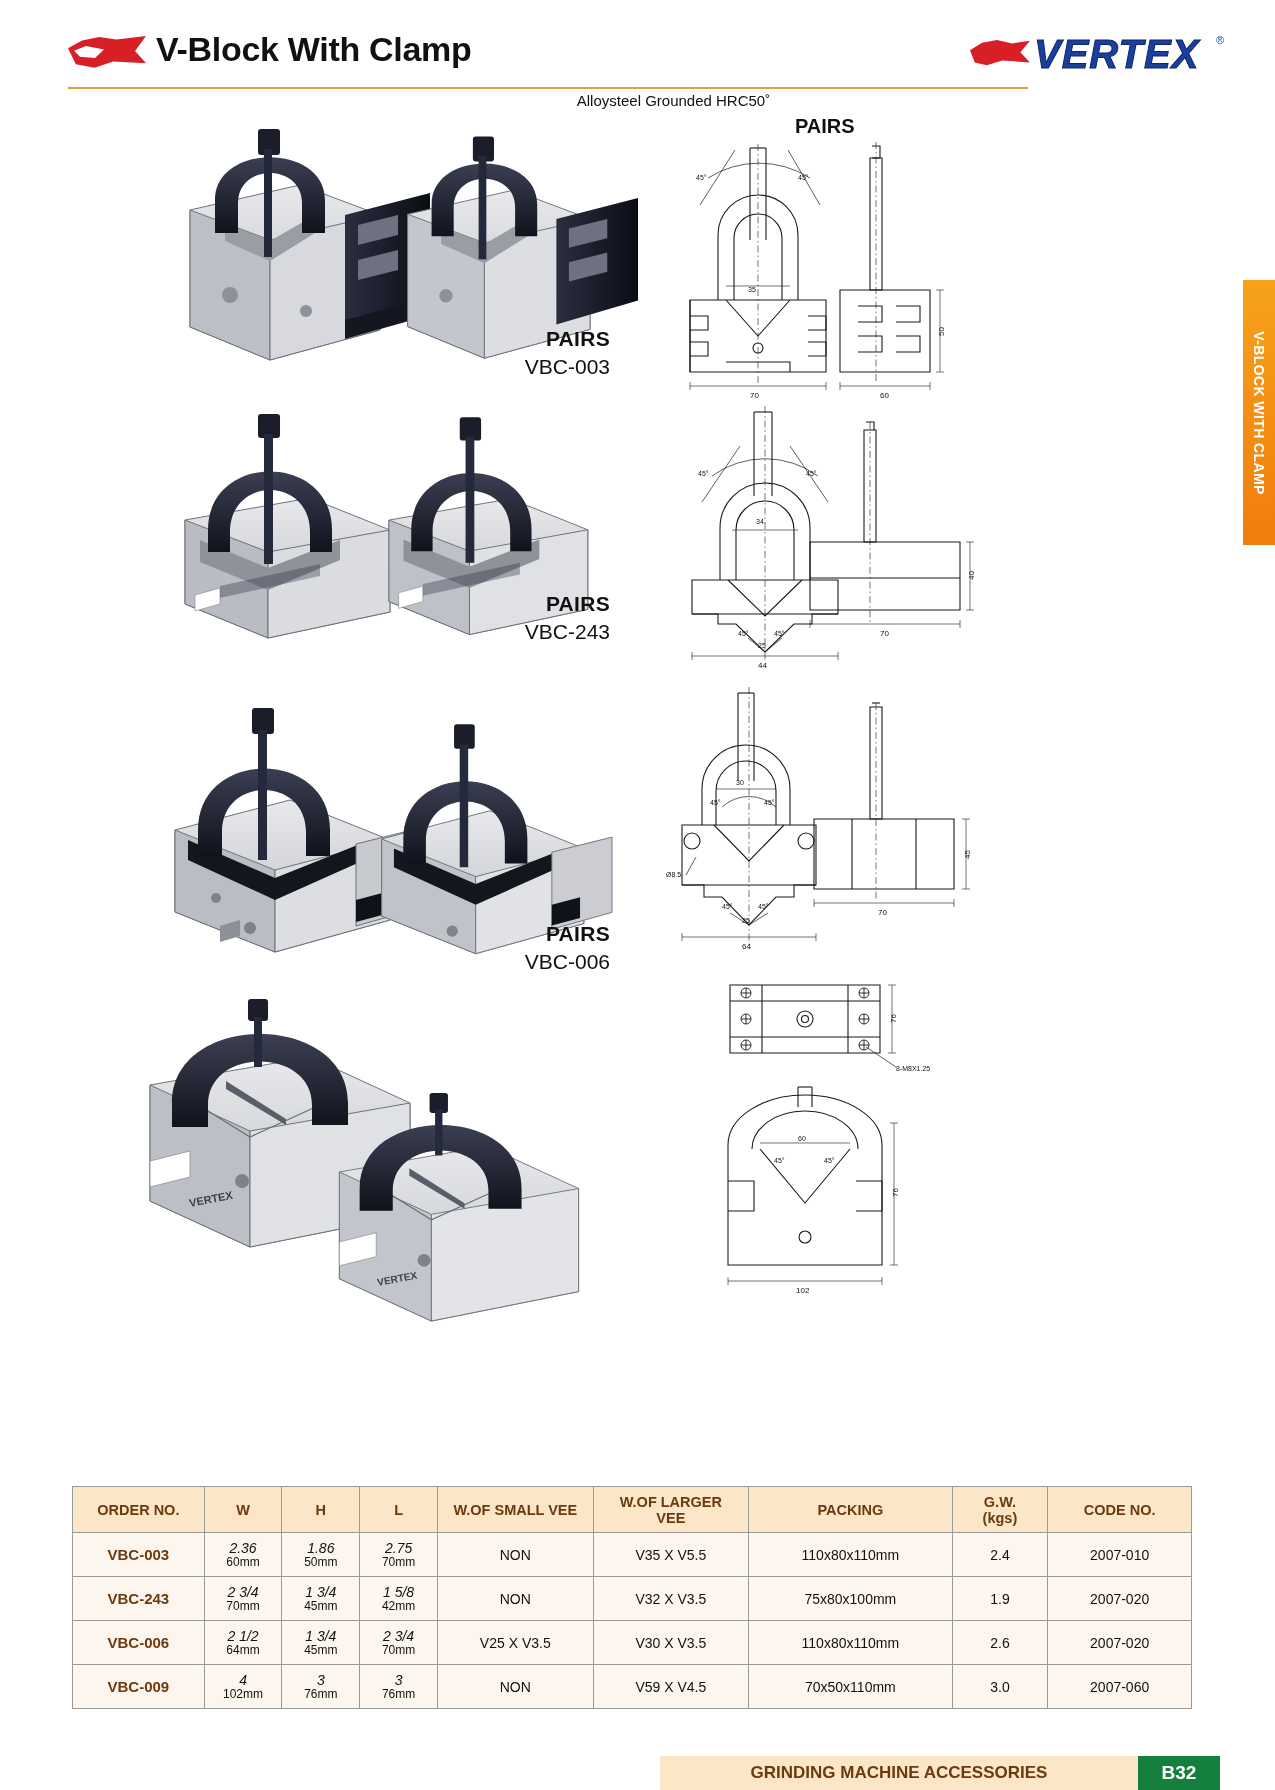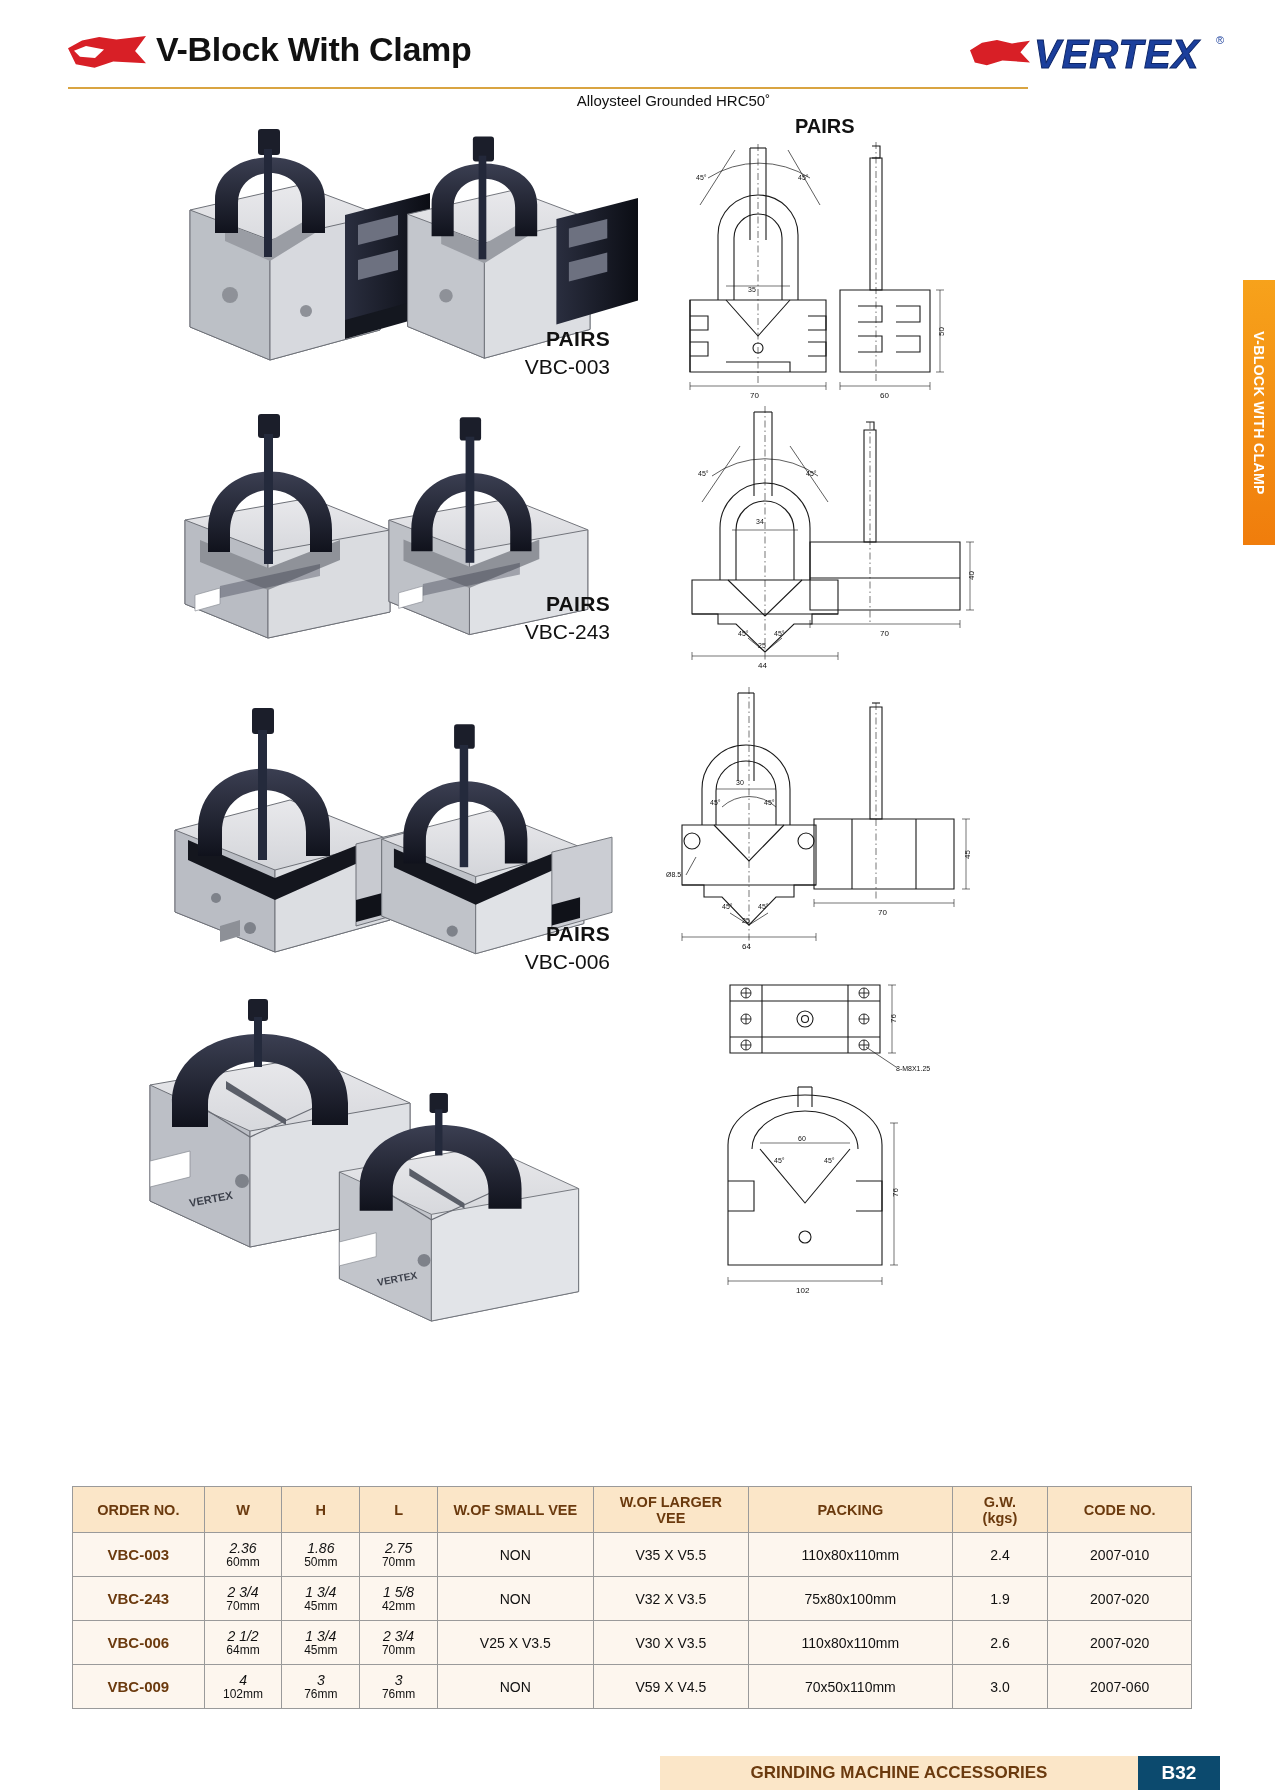--- a/index.html
+++ b/index.html
@@ -115,21 +115,21 @@
   .footer-bar{
     position:absolute; left:0; top:0; width:478px; height:34px;
     background:#fbe6c8;
   }
   .footer-text{
     position:absolute; left:0; top:0; width:478px; height:34px;
     line-height:34px; text-align:center; font-size:17px; font-weight:bold; color:#6b3a0e;
   }
   .footer-page{
     position:absolute; left:478px; top:0; width:82px; height:34px;
-    background:#0c4a6e; color:#ffffff; font-size:19px; font-weight:bold;
+    background:#15803d; color:#ffffff; font-size:19px; font-weight:bold;
     line-height:34px; text-align:center;
   }
 </style>
 </head>
 <body>
 
 <div class="header">
   <div class="logo-eagle"></div>
   <div class="page-title">V-Block With Clamp</div>
   <div class="title-rule"></div>

